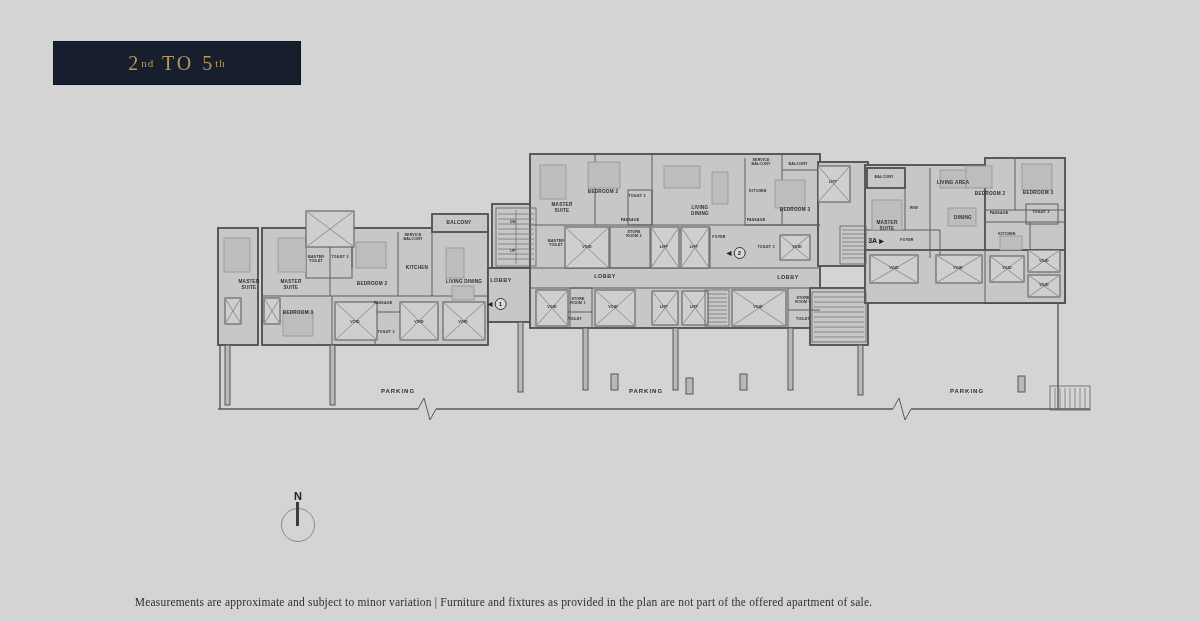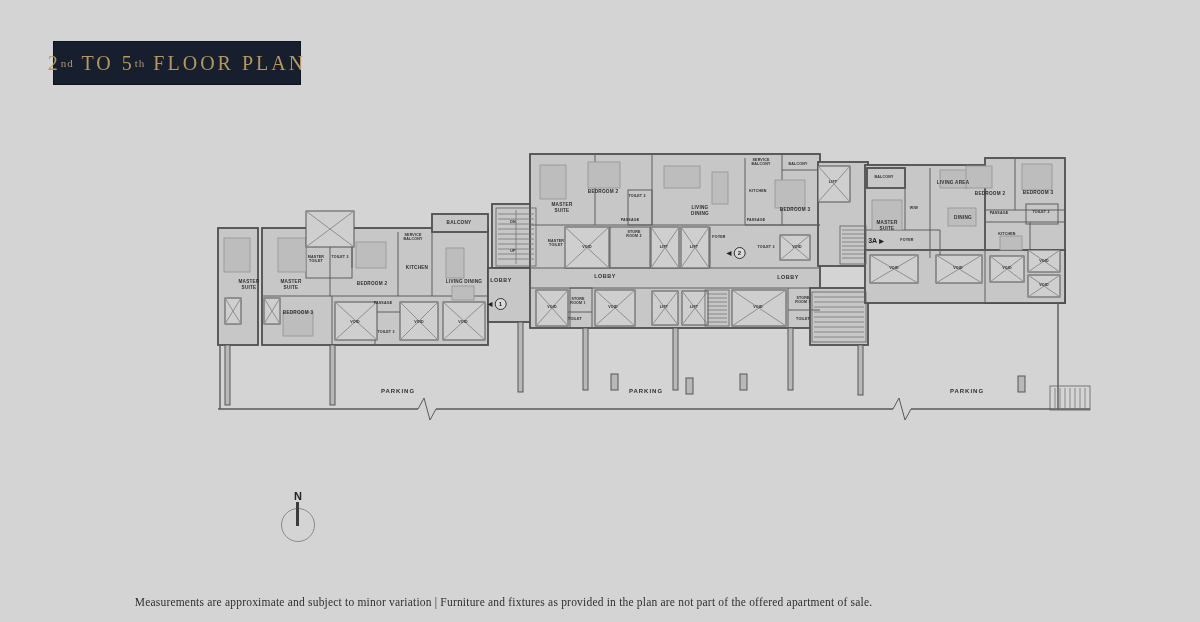--- a/index.html
+++ b/index.html
@@ -69,21 +69,21 @@
     text-align:center;
     font-family:"Liberation Serif", serif;
     font-size:11.5px;color:#2f2f2f;letter-spacing:.2px;
   }
 </style>
 </head>
 <body>
 
 <div class="canvas">
 
-  <div class="badge"><span>2</span><sup>nd</sup><span> TO </span><span>5</span><sup>th</sup><span> FLOOR PLAN</span></div>
+  <div class="badge"><span>2</span><sup>nd</sup><span> TO </span><span>5</span><sup>th</sup></div>
 
   <div class="plan">
     <svg width="1200" height="622" viewBox="0 0 1200 622">
 
       <g fill="#c7c7c7" stroke="#4e4e4e" stroke-width="1.8">
         <rect x="218" y="228" width="40" height="117"></rect>
         <rect x="262" y="228" width="226" height="117"></rect>
         <rect x="432" y="214" width="56" height="18"></rect>
         <rect x="492" y="204" width="42" height="64"></rect>
         <rect x="488" y="268" width="46" height="54"></rect>

